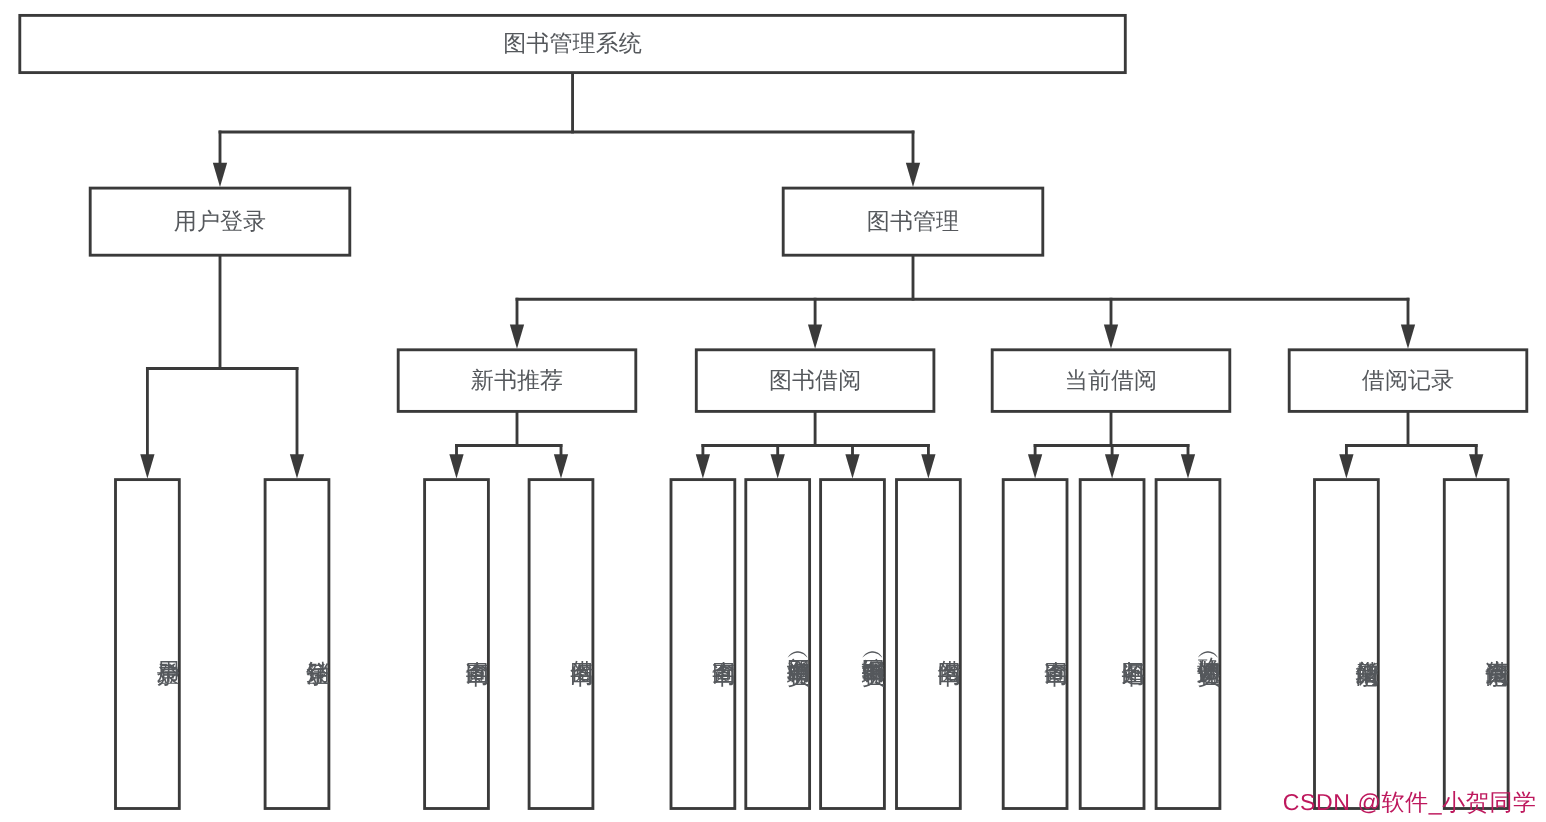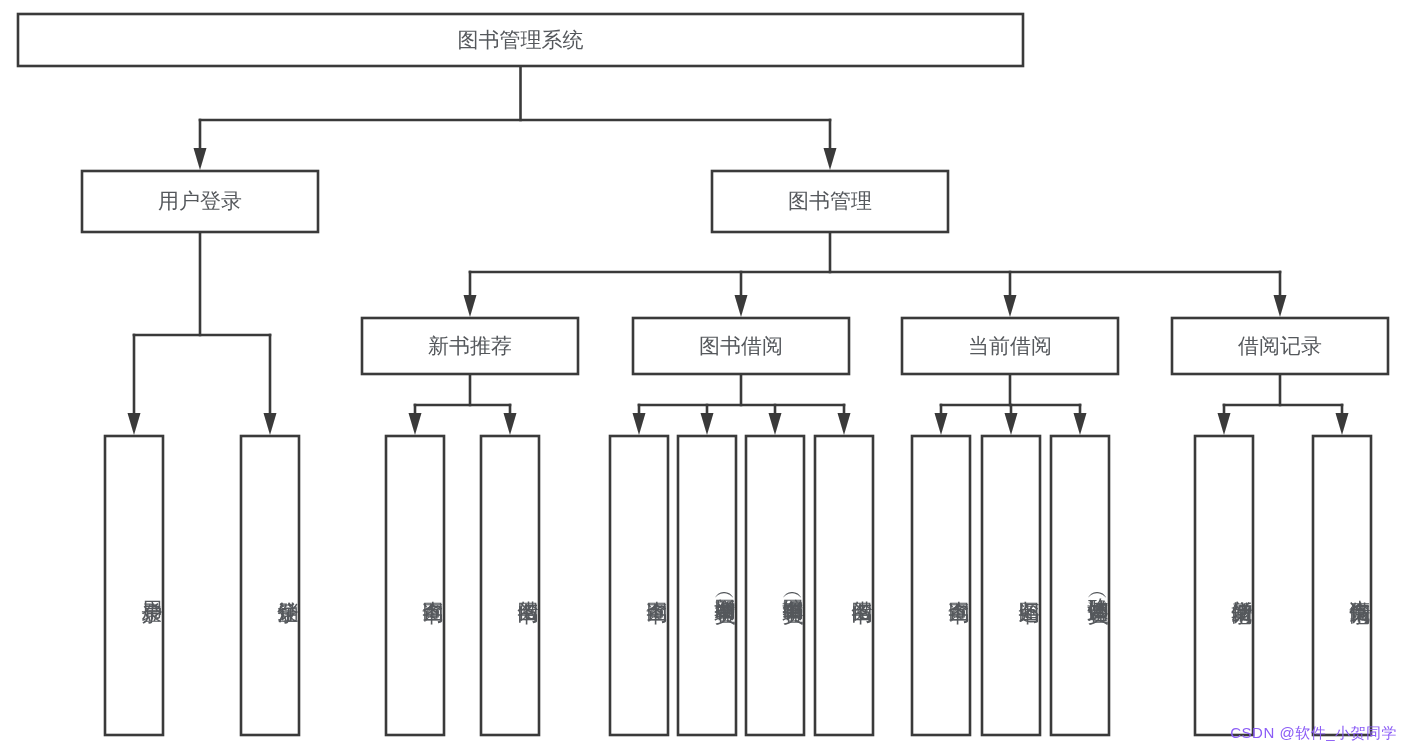--- a/index.html
+++ b/index.html
@@ -61,22 +61,22 @@
     writing-mode: vertical-rl;
     text-orientation: upright;
     letter-spacing: 1px;
     white-space: nowrap;
     pointer-events: none;
   }
   .watermark {
     position: absolute;
     right: 8px;
     bottom: 4px;
-    color: #8b5cf6;
-    font-size: 15px;
+    color: #be185d;
+    font-size: 21px;
     font-family: "Liberation Sans", "DejaVu Sans", sans-serif;
     letter-spacing: 0.5px;
     white-space: nowrap;
   }
 </style>
 </head>
 <body>
 
 <div id="diagram-root">
 

